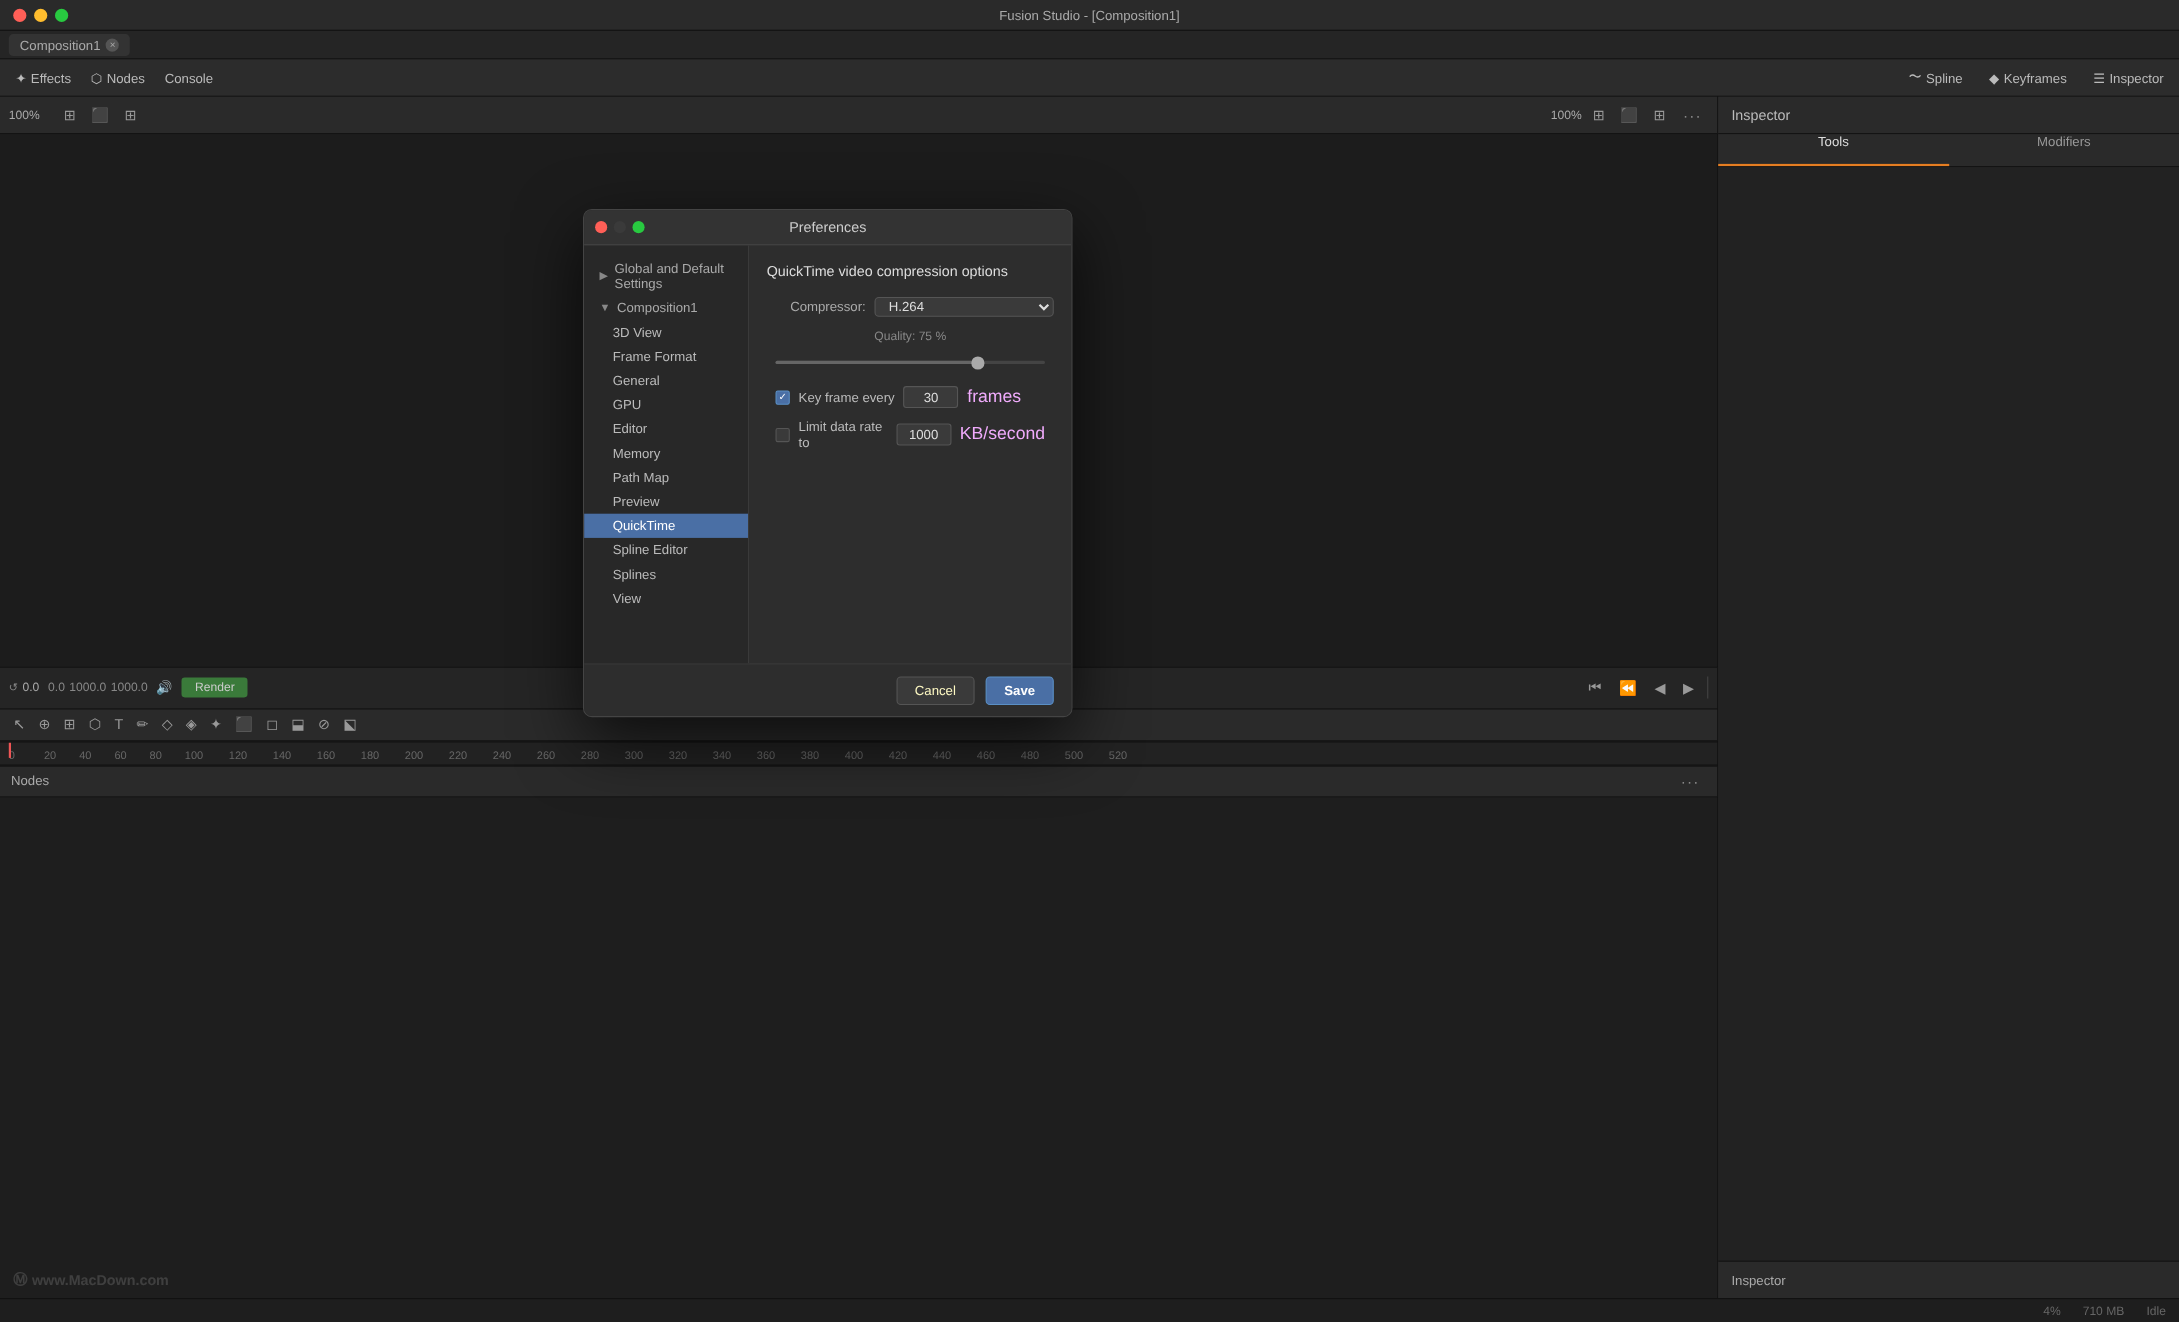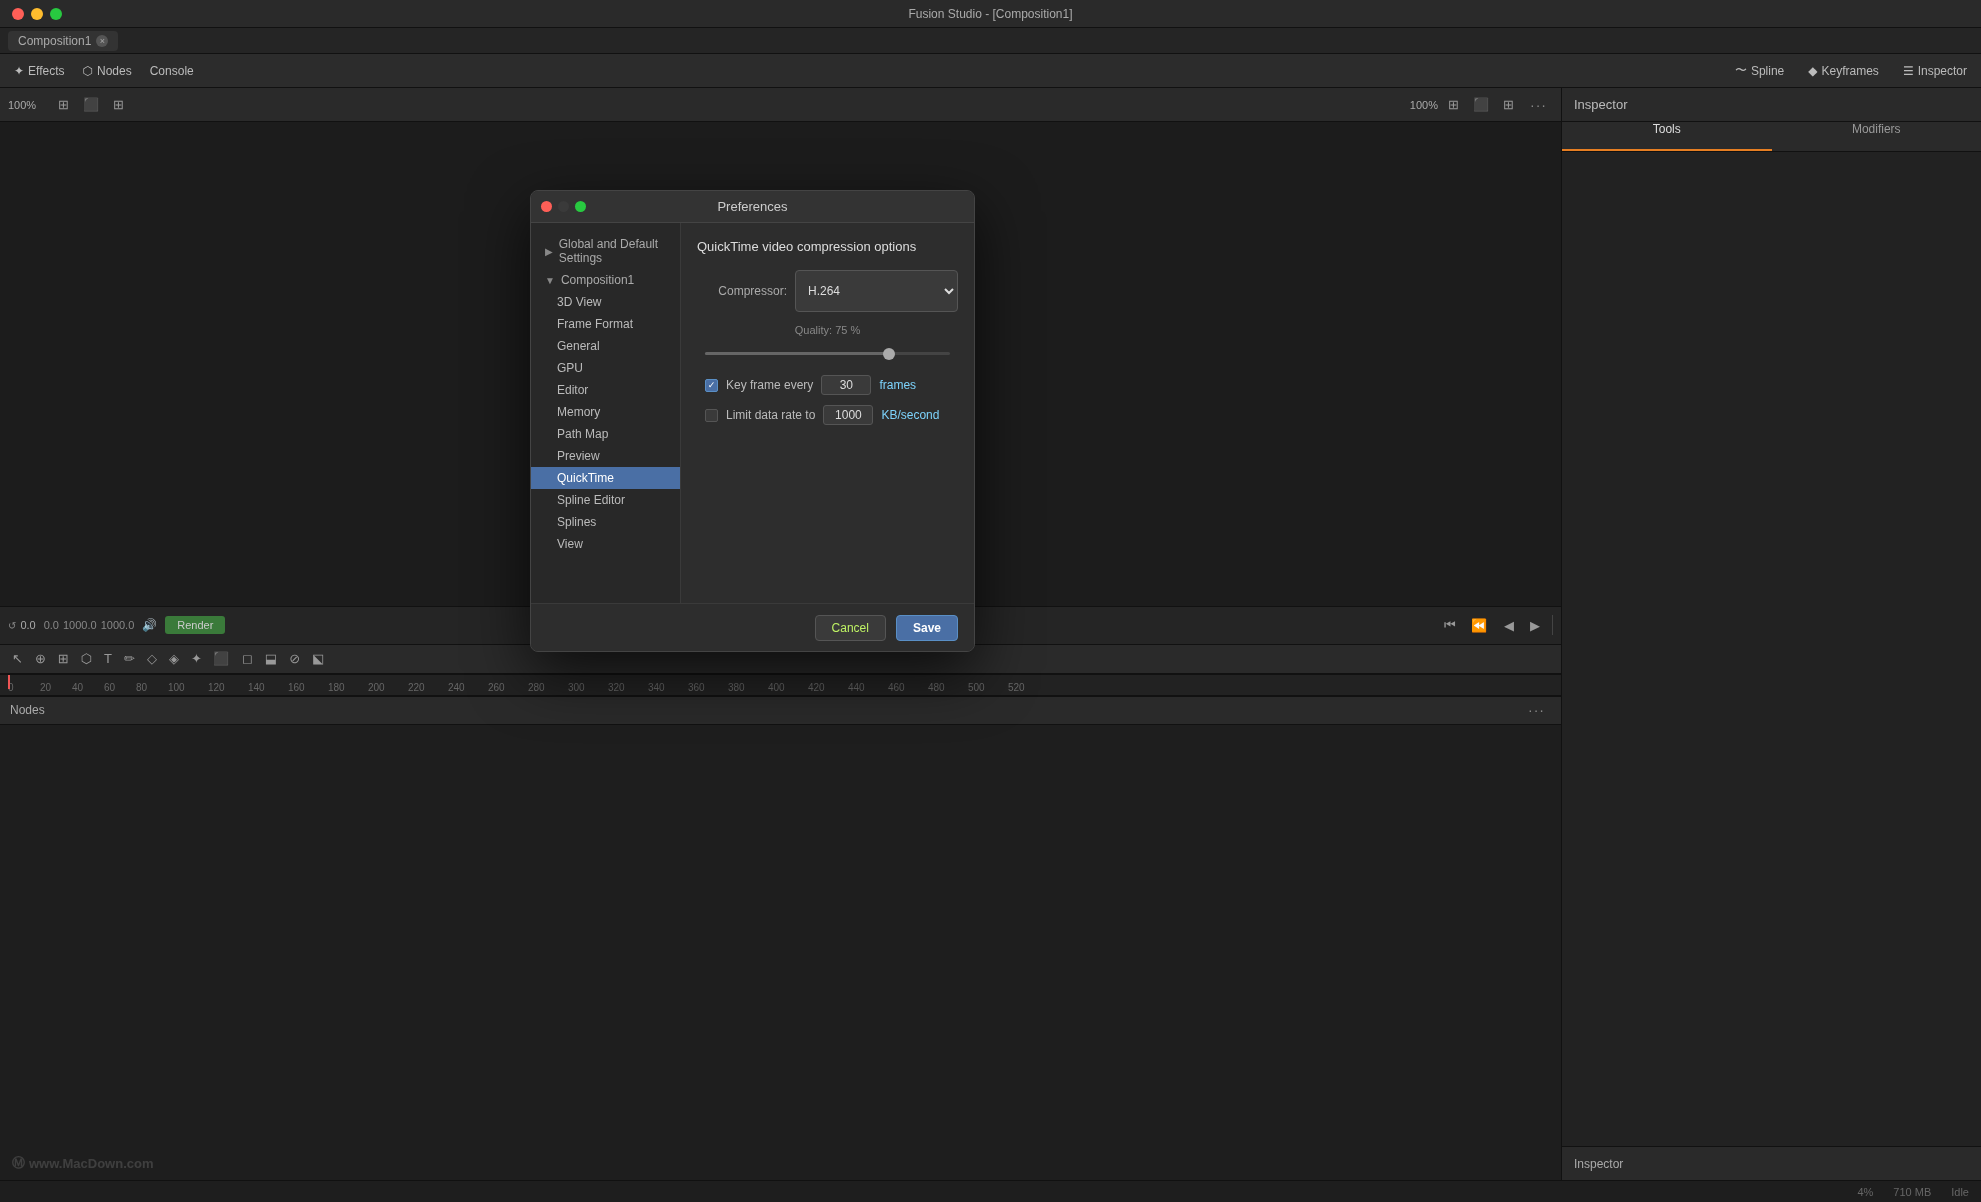--- a/index.html
+++ b/index.html
@@ -329,21 +329,21 @@
       font-size: 12px;
       color: #aaa;
       min-width: 90px;
       text-align: right;
     }
     .form-select {
       flex: 1;
       background: #3a3a3a;
       border: 1px solid #555;
       color: #ddd;
-      padding: 12px 8px;
+      padding: 0 8px;
       border-radius: 4px;
       font-size: 12px;
       cursor: pointer;
     }
     .quality-row {
       display: flex;
       align-items: center;
       margin-bottom: 12px;
       padding: 0 8px;
     }
@@ -412,37 +412,37 @@
       width: 50px;
       background: #3a3a3a;
       border: 1px solid #555;
       color: #ddd;
       padding: 2px 6px;
       border-radius: 3px;
       font-size: 12px;
       text-align: center;
     }
     .unit-label {
-      font-size: 12px;
-      color: #7dd3fc;
+      font-size: 16px;
+      color: #f0abfc;
     }
     .dialog-footer {
       height: 48px;
       background: #2d2d2d;
       border-top: 1px solid #3a3a3a;
       display: flex;
       align-items: center;
       justify-content: flex-end;
       padding: 0 16px;
       gap: 10px;
     }
     .btn-cancel {
       background: #3a3a3a;
       border: 1px solid #555;
-      color: #bef264;
+      color: #fef9c3;
       padding: 5px 16px;
       border-radius: 4px;
       cursor: pointer;
       font-size: 12px;
     }
     .btn-save {
       background: #4a6fa5;
       border: 1px solid #5a8fc5;
       color: #fff;
       padding: 5px 16px;

